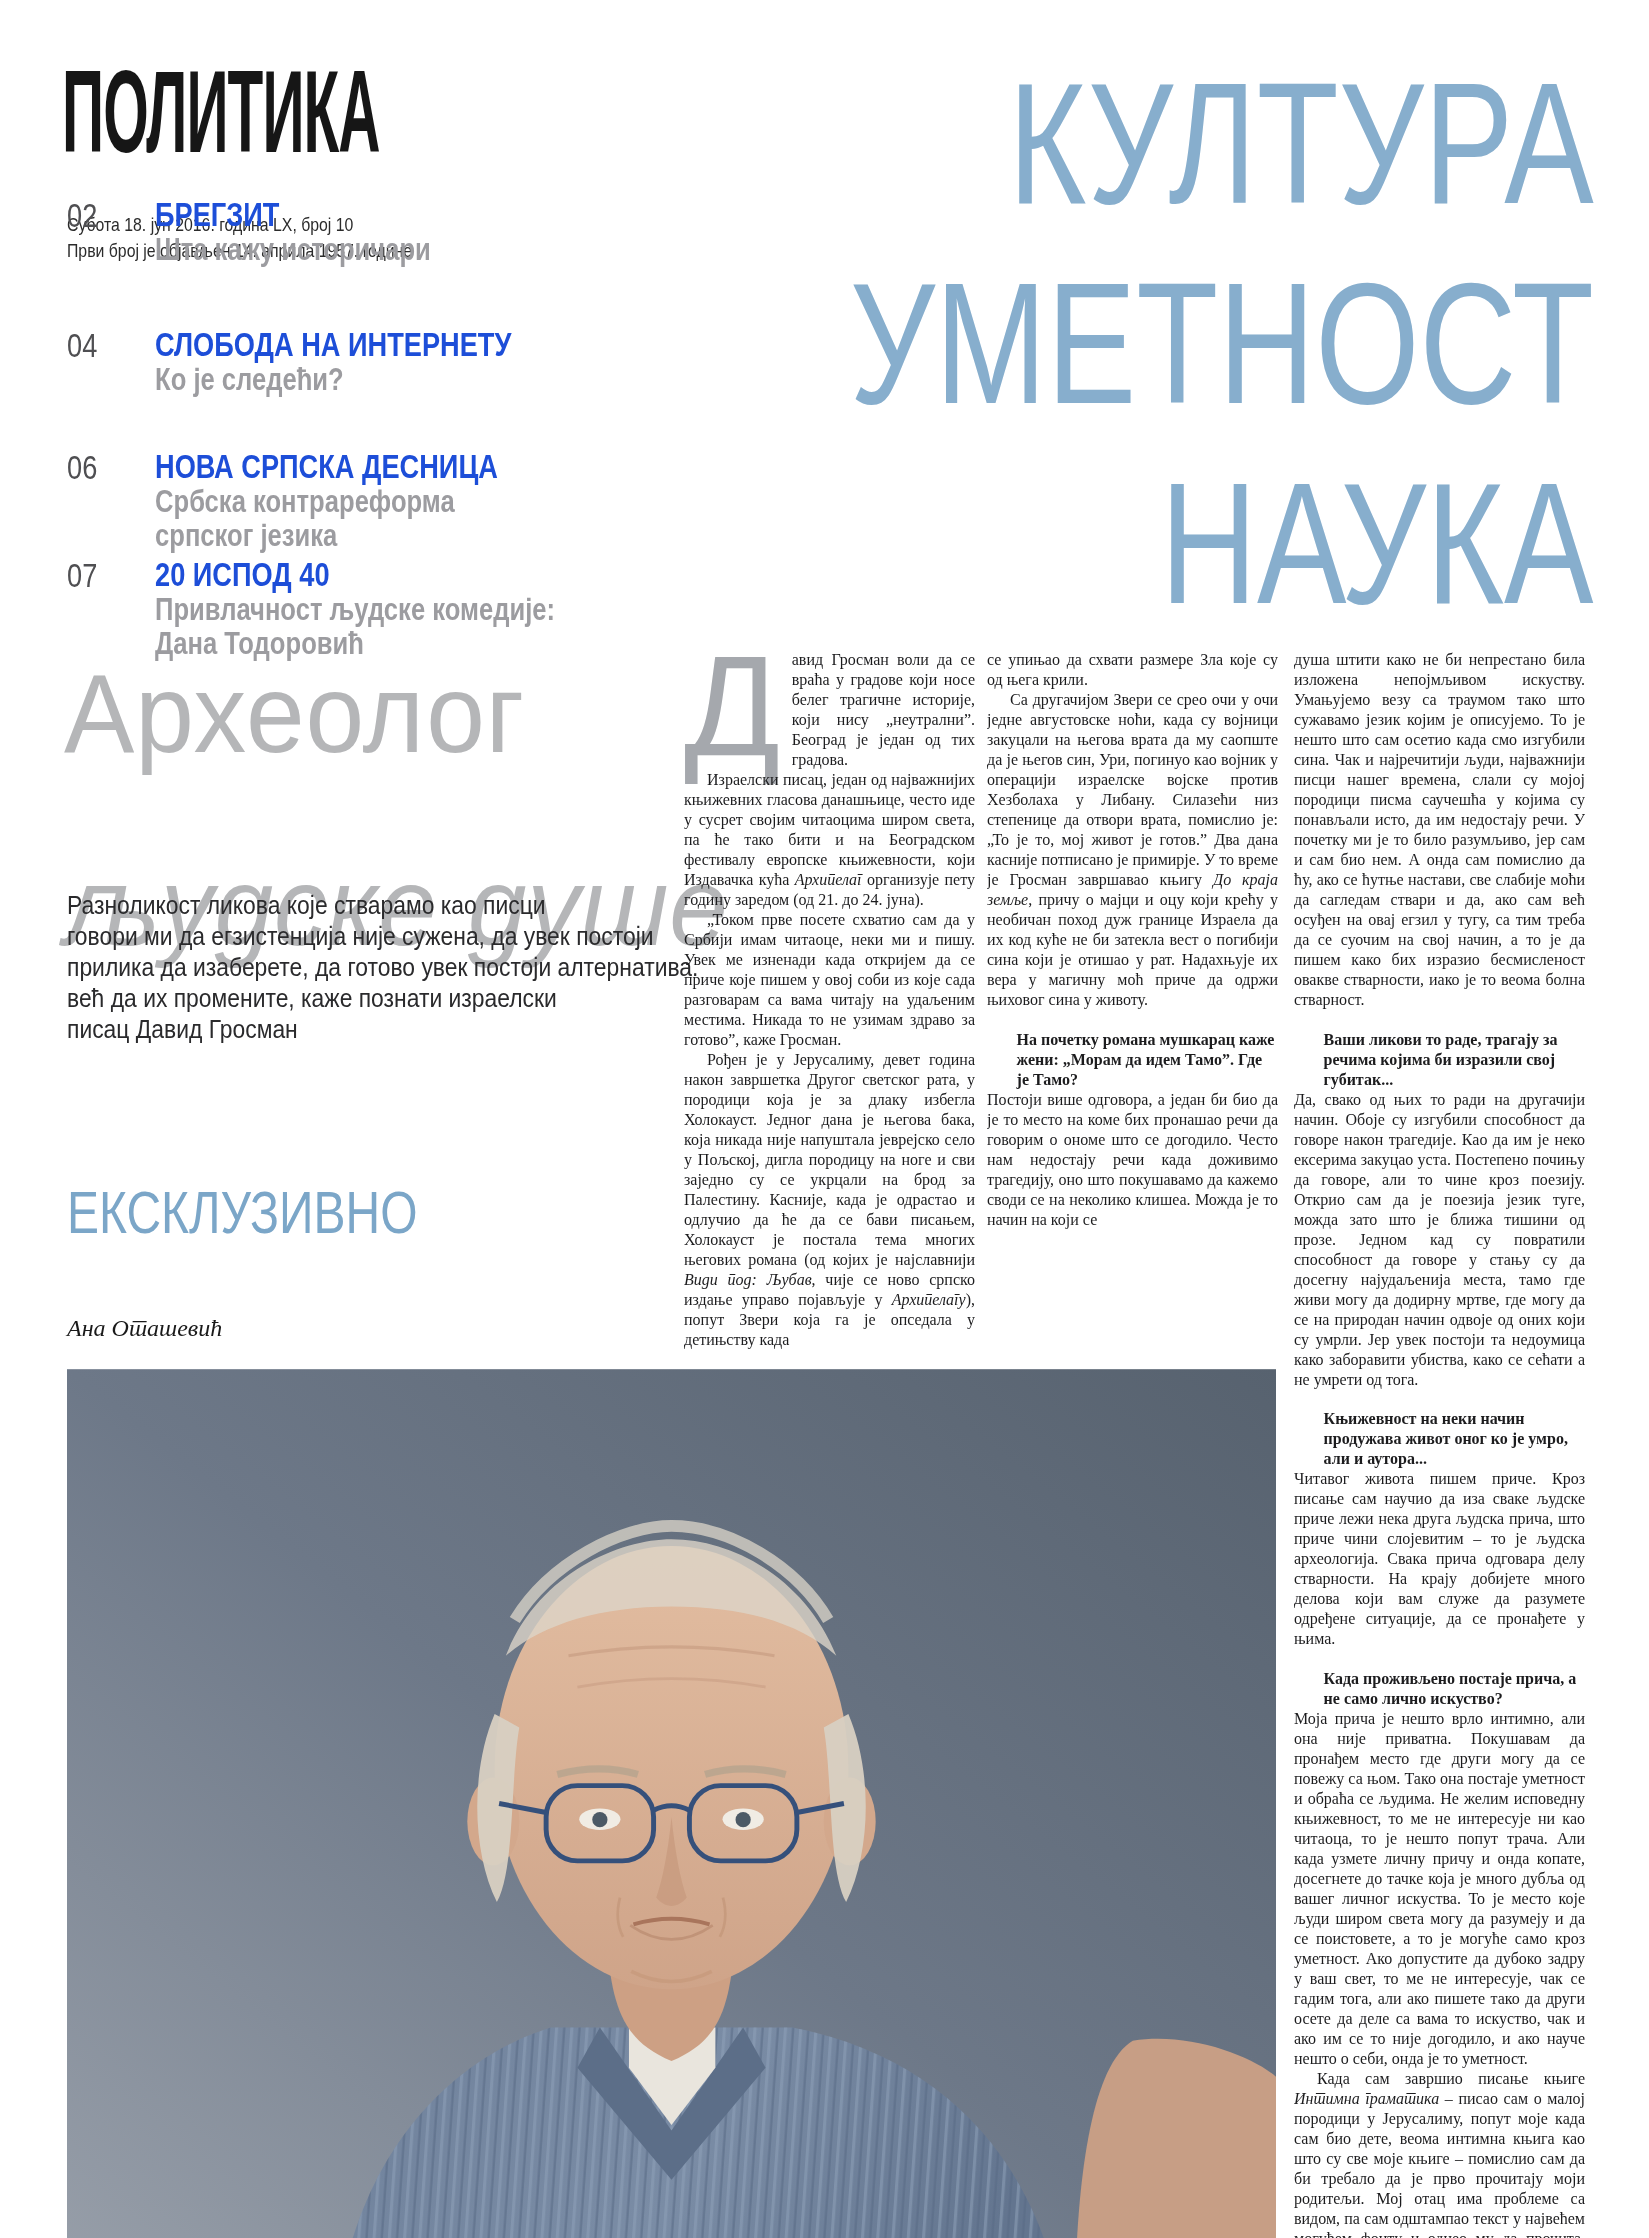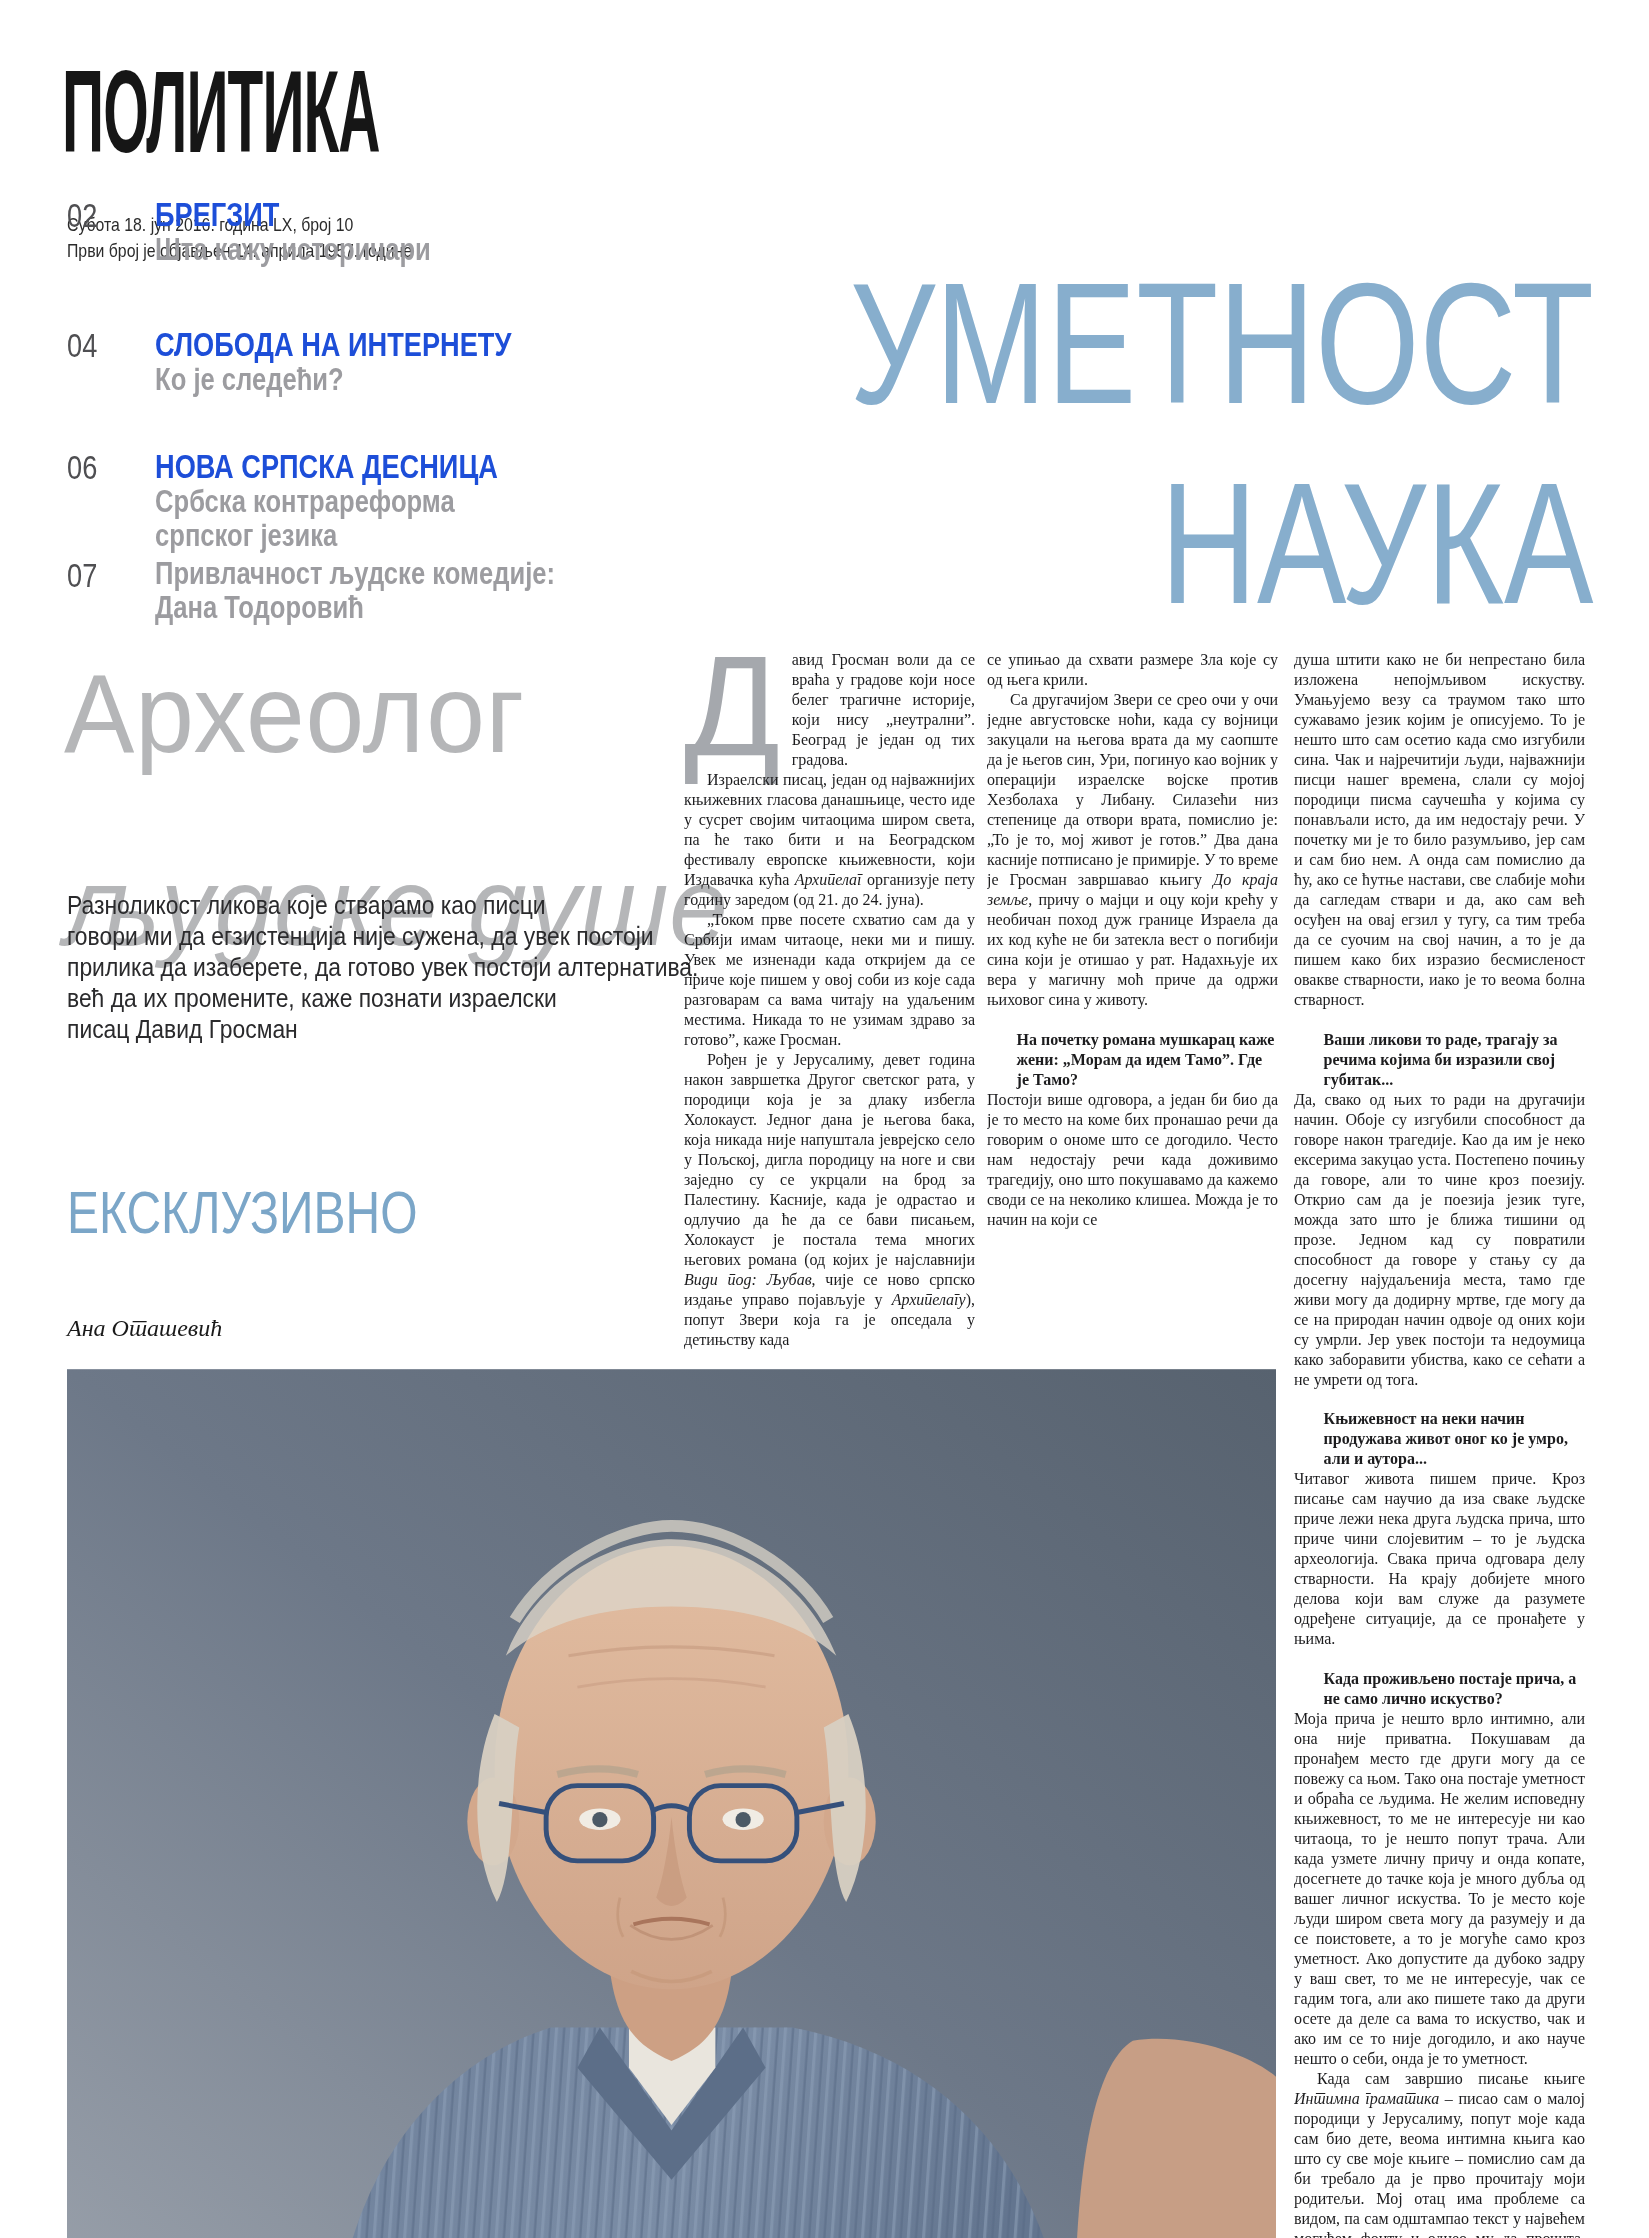--- a/index.html
+++ b/index.html
@@ -68,20 +68,21 @@
 <body>
 
 <div class="page">
 
   <div class="abs logo"><span class="cond">ПОЛИТИКА</span></div>
   <div class="abs dateline">
     <div><span class="cond">Субота 18. јун 2016. година LX, број 10</span></div>
     <div><span class="cond">Први број је објављен 14. априла 1957. године</span></div>
   </div>
 
+  <div class="abs sec-line sec-1" style="text-align:right;"><span class="cond">КУЛТУРА</span></div>
   <div class="abs sec-line sec-2" style="text-align:right;"><span class="cond">УМЕТНОСТ</span></div>
   <div class="abs sec-line sec-3" style="text-align:right;"><span class="cond">НАУКА</span></div>
 
   <div id="toc">
       <div class="toc-item">
         <div class="toc-num"><span class="cond">02</span></div>
         <div class="toc-texts">
           <div class="toc-title"><span class="cond">БРЕГЗИТ</span></div>
           <div class="toc-sub"><span class="cond">Шта кажу историчари</span></div>
         </div>
@@ -97,20 +98,21 @@
         <div class="toc-num"><span class="cond">06</span></div>
         <div class="toc-texts">
           <div class="toc-title"><span class="cond">НОВА СРПСКА ДЕСНИЦА</span></div>
           <div class="toc-sub"><span class="cond">Србска контрареформа</span></div>
           <div class="toc-sub"><span class="cond">српског језика</span></div>
         </div>
       </div>
       <div class="toc-item">
         <div class="toc-num"><span class="cond">07</span></div>
         <div class="toc-texts">
+          <div class="toc-title"><span class="cond">20 ИСПОД 40</span></div>
           <div class="toc-sub"><span class="cond">Привлачност људске комедије:</span></div>
           <div class="toc-sub"><span class="cond">Дана Тодоровић</span></div>
         </div>
       </div>
     </div>
 
   <div class="abs headline hl-1"><span class="cond">Археолог</span></div>
   <div class="abs headline hl-2"><span class="cond">људске душе</span></div>
 
   <div class="abs lead" id="lead">

